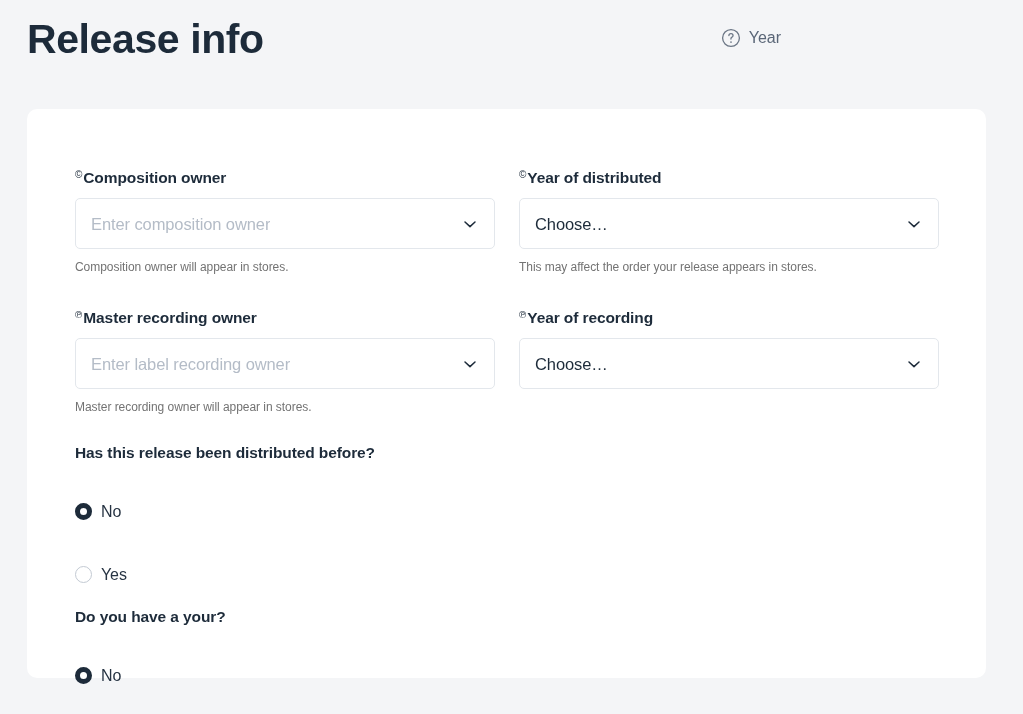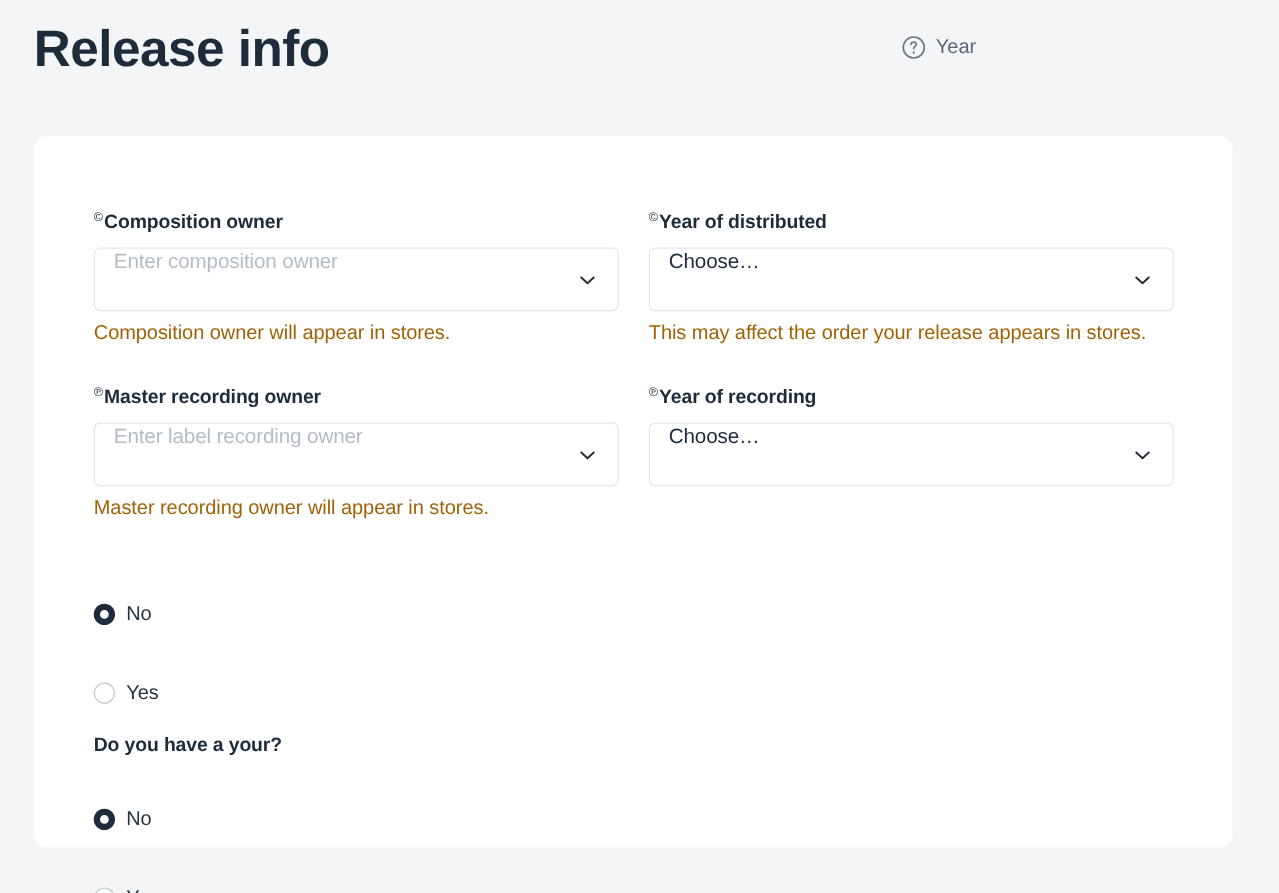--- a/index.html
+++ b/index.html
@@ -97,20 +97,21 @@
     margin-right: 1px;
   }
 
   .control {
     position: relative;
     height: 51px;
     border: 1px solid #e3e7ec;
     border-radius: 5px;
     background: #ffffff;
     display: flex;
+    align-items: center;
     padding: 0 44px 0 15px;
     cursor: pointer;
   }
   .control-text {
     font-size: 16.5px;
     line-height: 20px;
     letter-spacing: -0.1px;
     white-space: nowrap;
     overflow: hidden;
     text-overflow: ellipsis;
@@ -123,23 +124,23 @@
     right: 15px;
     top: 50%;
     transform: translateY(-50%);
     width: 18px;
     height: 18px;
     display: block;
   }
 
   .help-text {
     margin-top: 9px;
-    font-size: 16px;
+    font-size: 12px;
     line-height: 18px;
-    color: #a16207;
+    color: #737373;
     letter-spacing: -0.05px;
   }
 
   .spacer-row { height: 29px; }
   .helper-spacer { height: 27px; }
 
   
   .radio-group { margin-top: 0; }
   .group-title {
     font-size: 15.5px;
@@ -268,20 +269,21 @@
           </span>
         </div>
         <div class="help-text"></div>
       </div>
 
     </div>
 
     <div class="helper-spacer"></div>
 
     <div class="radio-group">
+      <div class="group-title">Has this release been distributed before?</div>
 
       <label class="radio-option">
         <span class="radio-mark on"></span>
         <span class="radio-label">No</span>
       </label>
 
       <label class="radio-option">
         <span class="radio-mark off"></span>
         <span class="radio-label">Yes</span>
       </label>

